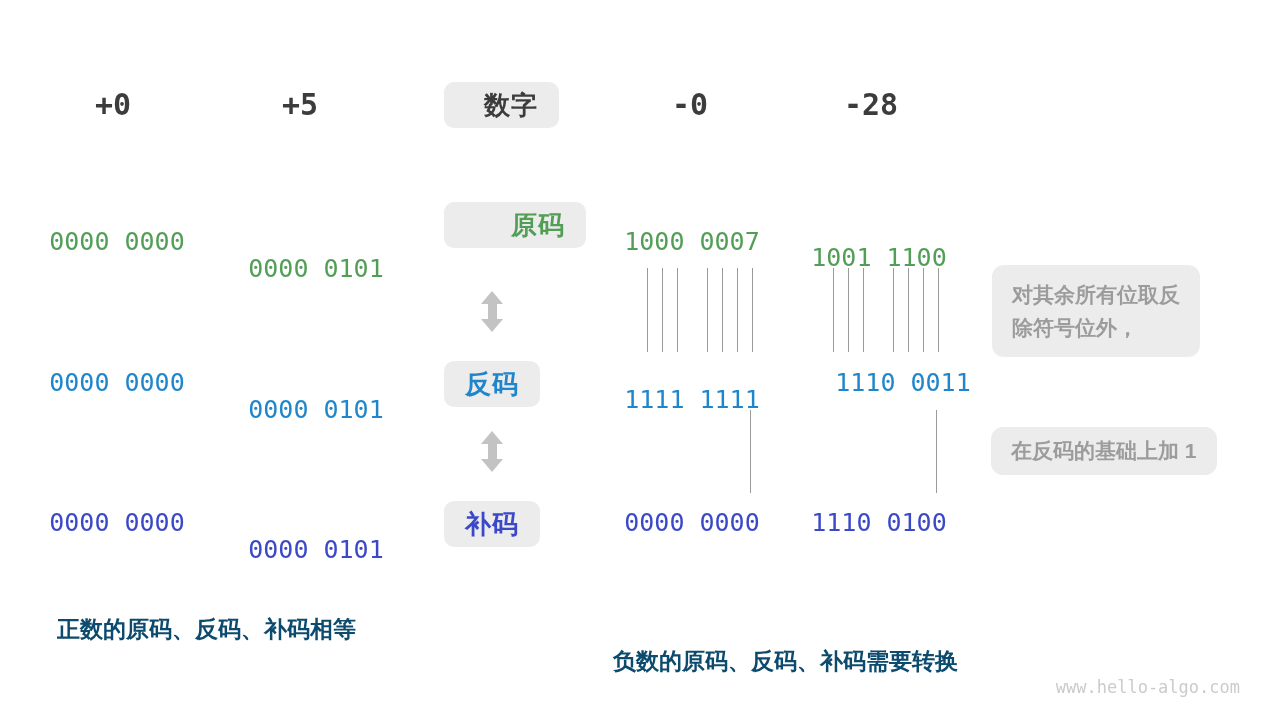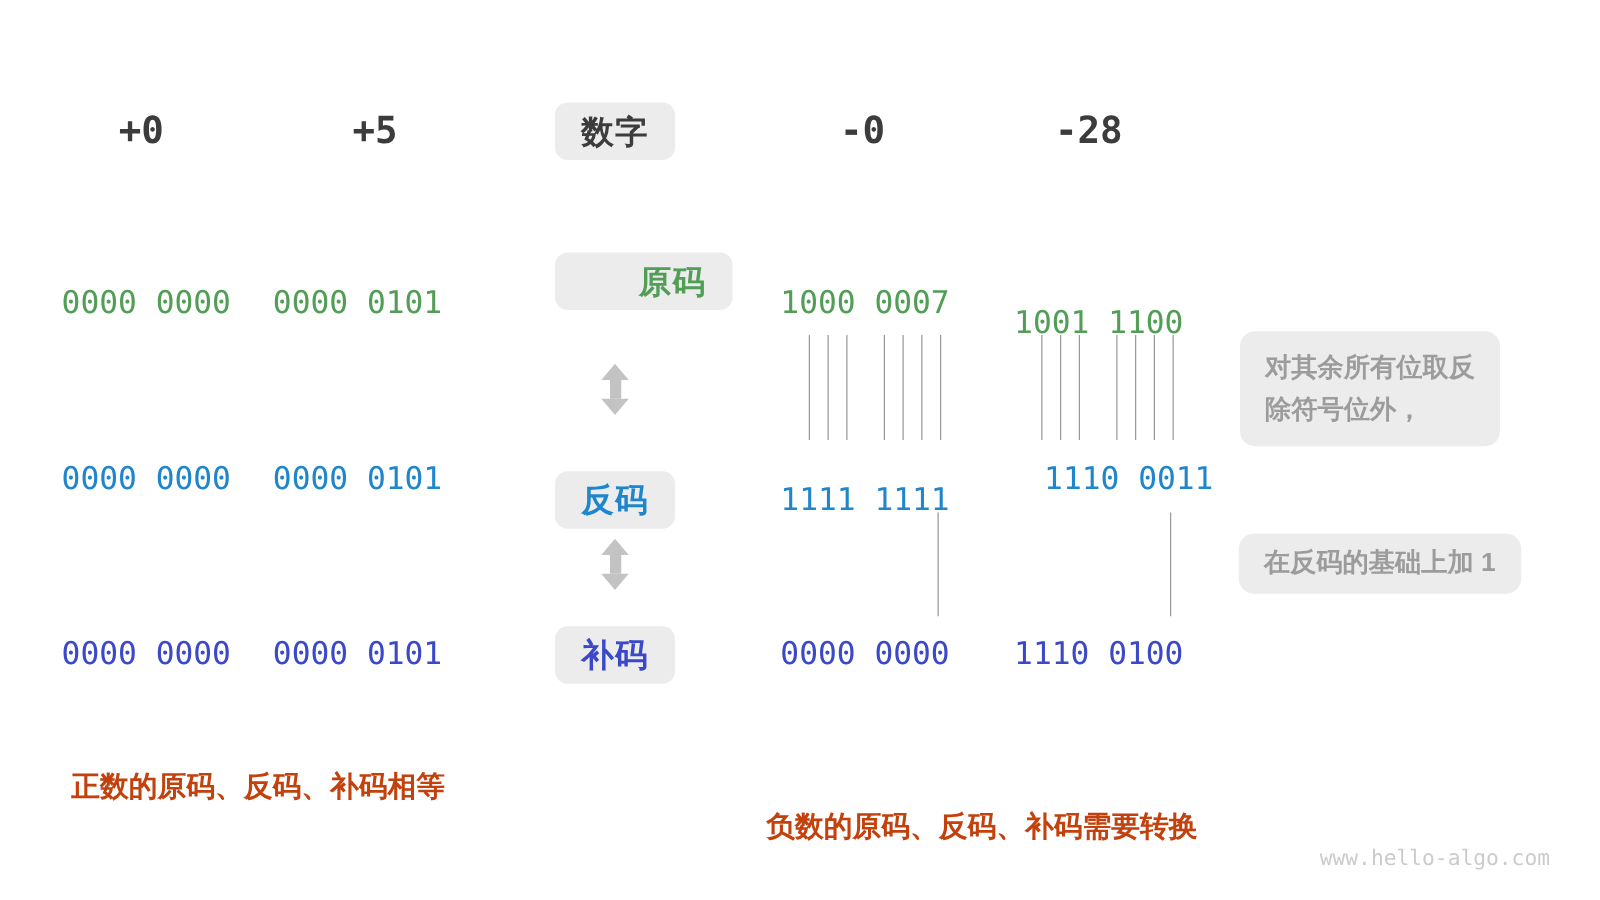--- a/index.html
+++ b/index.html
@@ -20,21 +20,21 @@
   .bin {
     font-family:"DejaVu Sans Mono", monospace;
     font-size:25px; color:#3c3c3c; white-space:pre;
     transform:translateX(-50%); line-height:28px;
   }
   .row-sign .bin { color:#529e57; }
   .row-ones .bin { color:#1f86cb; }
   .row-twos .bin { color:#3b49c9; }
 
   
-  .cx1 { left:117px; } .cx2 { left:286px; } .cx3 { left:692px; } .cx4 { left:879px; }
+  .cx1 { left:117px; } .cx2 { left:316px;margin-top:27px; } .cx3 { left:692px; } .cx4 { left:879px; }
 
   
   .badge {
     left:444px; width:96px; height:46px; background:#ececec; border-radius:10px;
     display:flex; align-items:center; justify-content:center;
     font-size:26px; font-weight:bold; color:#3c3c3c; letter-spacing:1px;
   }
   .badge.green  { color:#529e57; }
   .badge.blue   { color:#1f86cb; }
   .badge.indigo { color:#3b49c9; }
@@ -49,33 +49,33 @@
   .arrow .head-down { width:0; height:0; border-left:11px solid transparent; border-right:11px solid transparent; border-top:13px solid #c3c3c3; }
 
   
   .callout {
     background:#ececec; border-radius:12px; color:#9c9c9c;
     font-size:21px; font-weight:bold; line-height:33px;
     padding:13px 20px; box-sizing:border-box; white-space:nowrap;
   }
 
   
-  .caption { font-size:23px; font-weight:bold; color:#c2410c; white-space:nowrap; top:614px; }
+  .caption { font-size:23px; font-weight:bold; color:#0c4a6e; white-space:nowrap; top:614px; }
 
   .watermark {
     font-family:"DejaVu Sans Mono", monospace; font-size:17px; color:#cbcbcb;
     right:40px; top:677px; white-space:nowrap;
   }
 </style>
 </head>
 <body>
 
 <span class="abs hnum" style="left:113px;">+0</span>
 <span class="abs hnum" style="left:300px;">+5</span>
-<div class="abs badge" style="top:82px;">
+<div class="abs badge" style="top:82px;padding-left:19px;">
   <span>数字</span>
 </div>
 <span class="abs hnum" style="left:690px;">-0</span>
 <span class="abs hnum" style="left:871px;">-28</span>
 
 <div class="row-sign">
   <span class="abs bin cx1" style="top:228px;">0000 0000</span>
   <span class="abs bin cx2" style="top:228px;">0000 0101</span>
   <div class="abs badge green" style="top:202px;padding-left:46px;">
     <span>原码</span>
@@ -105,21 +105,21 @@
 
 <div class="abs arrow" style="top:291px;">
   <div class="head-up"></div>
     <div class="shaft"></div>
     <div class="head-down"></div>
 </div>
 
 <div class="row-ones">
   <span class="abs bin cx1" style="top:369px;">0000 0000</span>
   <span class="abs bin cx2" style="top:369px;">0000 0101</span>
-  <div class="abs badge blue" style="top:377px;">
+  <div class="abs badge blue" style="top:361px;">
     <span>反码</span>
   </div>
   <span class="abs bin cx3" style="top:386px;">1111 1111</span>
   <span class="abs bin cx4" style="top:369px;margin-left:24px;">1110 0011</span>
 </div>
 
 <div class="abs" style="top:410px; height:83px; left:0; width:1280px;">
   <div class="tick" style="left:750px;"></div>
   <div class="tick" style="left:936px;"></div>
 </div>

